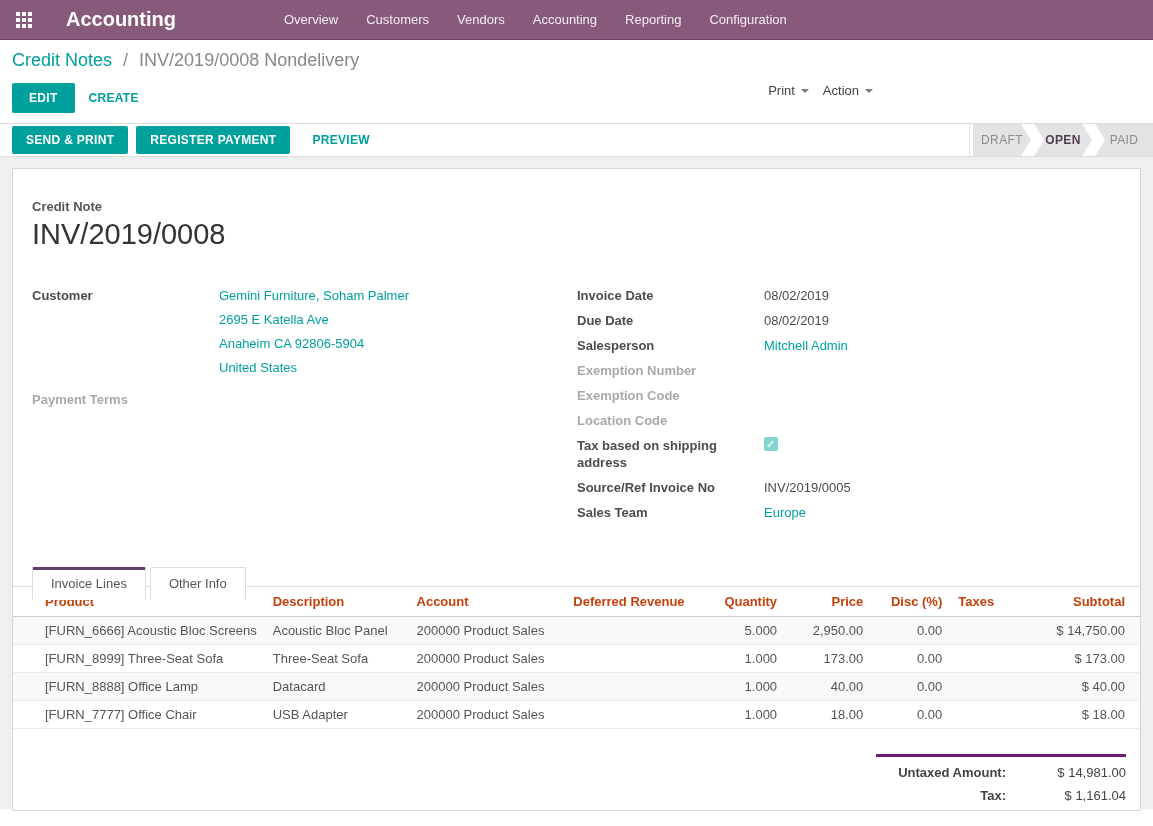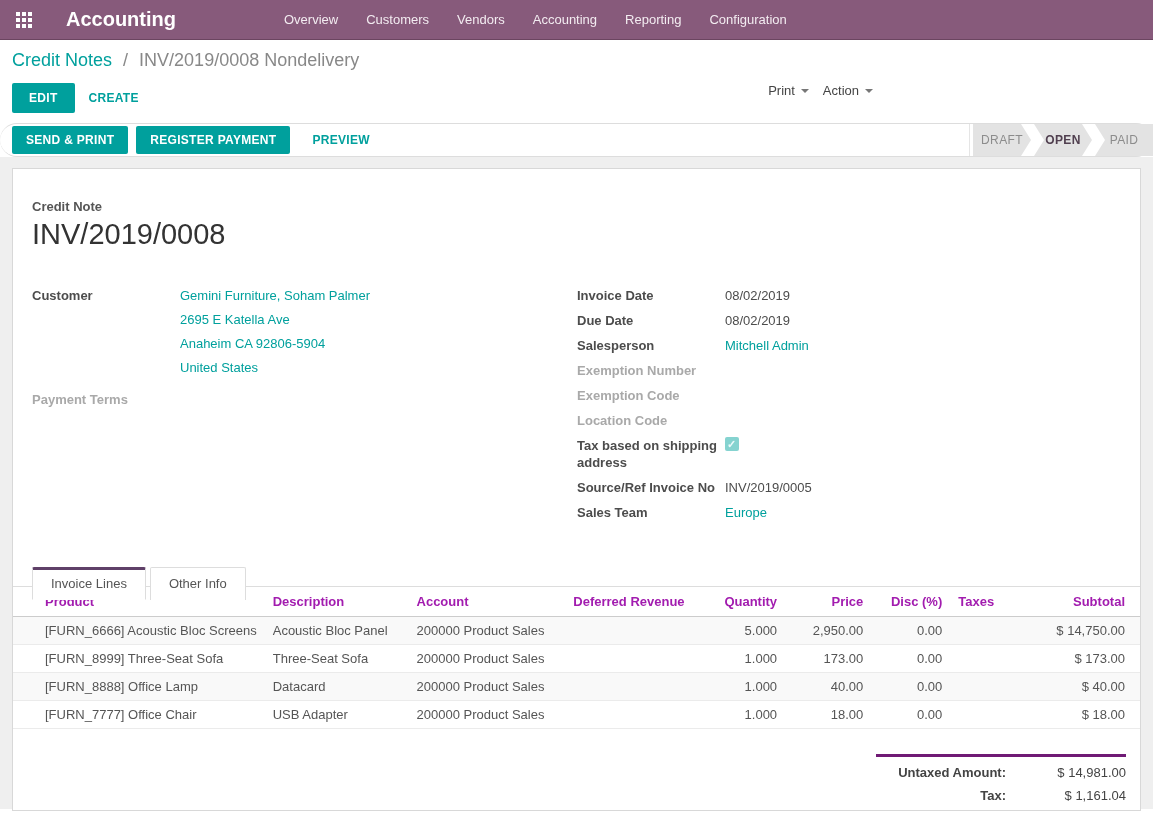--- a/index.html
+++ b/index.html
@@ -28,21 +28,21 @@
   .btn-solid { background:#00A09D; color:#fff; padding:8px 17px; }
   .btn-flat  { background:transparent; color:#00A09D; padding:8px 14px; }
   .cp-actions { margin-left:auto; margin-right:268px; display:flex; gap:14px; }
   .dd-btn { background:transparent; border:none; font-size:13px; color:#444; cursor:pointer;
             display:flex; align-items:center; gap:6px; }
   .caret { width:0; height:0; border-left:4px solid transparent; border-right:4px solid transparent;
            border-top:4px solid #777; display:inline-block; }
 
   
   .statusbar { height:34px; background:#fff; border-top:1px solid #ddd; border-bottom:1px solid #ddd;
-               display:flex; align-items:center; padding-left:12px;border-radius:17px; }
+               display:flex; align-items:center; padding-left:12px; }
   .sb-buttons { display:flex; gap:8px; align-items:center; }
   .sb-buttons .btn-solid { padding:7px 14px; }
   .sb-status { margin-left:auto; height:100%; display:flex; width:184px; border-left:1px solid #e5e5e5; }
   .step { flex:1; display:flex; align-items:center; justify-content:center; font-size:12px;
           color:#8c8c8c; background:#e3e3e3; margin-left:3px; cursor:pointer; letter-spacing:.4px;
           clip-path:polygon(0 0, calc(100% - 10px) 0, 100% 50%, calc(100% - 10px) 100%, 0 100%, 10px 50%); }
   .step.first { clip-path:polygon(0 0, calc(100% - 10px) 0, 100% 50%, calc(100% - 10px) 100%, 0 100%); }
   .step.last  { clip-path:polygon(0 0, 100% 0, 100% 100%, 0 100%, 10px 50%); }
   .step.active { color:#514050; font-weight:bold; }
 
@@ -50,40 +50,40 @@
   .content-bg { background:#efefef; height:652px; padding:11px 12px 0 12px; }
   .sheet { background:#fff; border:1px solid #d8d8d8; width:1129px; height:643px;
            overflow:hidden; padding:30px 0 0 0; }
   .sheet-pad { padding:0 19px; }
   .doc-type { font-size:13px; font-weight:bold; color:#555; }
   .doc-number { font-size:29px; font-weight:normal; color:#333; margin-top:4px; }
 
   .fields { display:flex; margin-top:36px; }
   .col-left { width:545px; }
   .col-right { width:540px; }
-  .field-row { display:flex; margin-bottom:8px; font-size:13px; line-height:17px; }
+  .field-row { display:flex; margin-bottom:8px; font-size:13px; line-height:17px;gap:39px; }
   .field-row label { width:148px; min-width:148px; font-weight:bold; color:#4c4c4c; padding-right:8px; }
   .field-row label.muted { color:#a9a9a9; }
   .field-val { color:#4c4c4c; }
   .field-val.link, .addr-line { color:#00A09D; cursor:pointer; }
   .addr-line { display:block; margin-bottom:7px; }
   .checkbox { width:14px; height:14px; background:#85d3d0; border-radius:2px; position:relative;
               display:inline-block; }
   .checkbox::after { content:"✓"; position:absolute; left:2px; top:-1px; color:#eafafa; font-size:11px; font-weight:bold; }
 
   
   .tabs { display:flex; margin-top:24px; padding:0 19px; border-bottom:1px solid #ddd; }
   .tab { font-size:13px; color:#555; padding:8px 18px; border:1px solid #ddd; border-bottom:none;
          background:#fff; cursor:pointer; position:relative; top:14px; margin-right:4px;
          border-radius:2px 2px 0 0; }
   .tab.active { border-top:3px solid #5f4068; padding-top:6px; border-bottom:1px solid #fff; }
 
   
   table { width:100%; border-collapse:collapse; font-size:13px; }
-  th { font-weight:bold; color:#a21caf; text-align:left; padding:7px 8px; border-bottom:1px solid #ccc; white-space:nowrap; }
+  th { font-weight:bold; color:#c2410c; text-align:left; padding:7px 8px; border-bottom:1px solid #ccc; white-space:nowrap; }
   td { color:#555; padding:6px 8px; border-bottom:1px solid #ebebeb; height:27px; white-space:nowrap; }
   tbody tr:nth-child(odd) { background:#f9f9f9; }
   .c-product  { width:242px; padding-left:32px; }
   .c-desc     { width:145px; }
   .c-account  { width:158px;margin-left:9px; }
   .c-deferred { width:142px; }
   .c-qty      { width:80px;  text-align:right; }
   .c-price    { width:88px;  text-align:right; }
   .c-disc     { width:80px;  text-align:right; }
   .c-taxes    { width:72px; }

